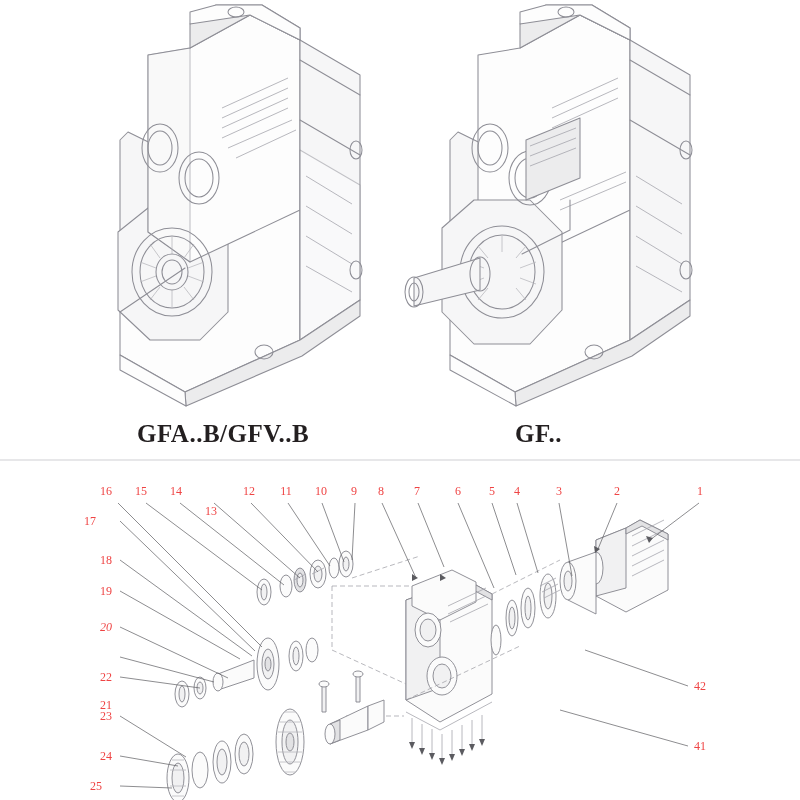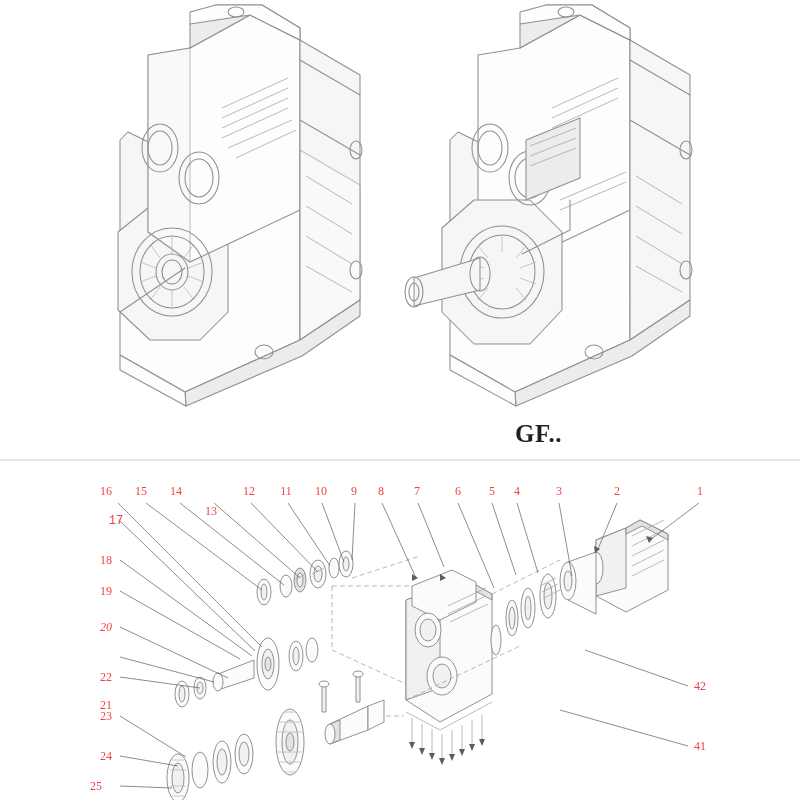--- a/index.html
+++ b/index.html
@@ -361,40 +361,41 @@
 
       <g fill="#5b5b60">
         <path d="M646 536 l7 2 l-4 5 z"></path>
         <path d="M594 546 l6 3 l-5 4 z"></path>
         <path d="M440 574 l6 4 l-6 3 z"></path>
         <path d="M412 574 l6 4 l-6 3 z"></path>
       </g>
     </g>
   </svg>
 
+  <div class="caption" style="left:137px; top:420px;">GFA..B/GFV..B</div>
   <div class="caption" style="left:515px; top:420px;">GF..</div>
 
   <div class="callout-num" style="left:106px; top:491px;">16</div>
   <div class="callout-num" style="left:141px; top:491px;">15</div>
   <div class="callout-num" style="left:176px; top:491px;">14</div>
   <div class="callout-num" style="left:211px; top:491px;margin-top:20px;">13</div>
   <div class="callout-num" style="left:249px; top:491px;">12</div>
   <div class="callout-num" style="left:286px; top:491px;">11</div>
   <div class="callout-num" style="left:321px; top:491px;">10</div>
   <div class="callout-num" style="left:354px; top:491px;">9</div>
   <div class="callout-num" style="left:381px; top:491px;">8</div>
   <div class="callout-num" style="left:417px; top:491px;">7</div>
   <div class="callout-num" style="left:458px; top:491px;">6</div>
   <div class="callout-num" style="left:492px; top:491px;">5</div>
   <div class="callout-num" style="left:517px; top:491px;">4</div>
   <div class="callout-num" style="left:559px; top:491px;">3</div>
   <div class="callout-num" style="left:617px; top:491px;">2</div>
   <div class="callout-num" style="left:700px; top:491px;">1</div>
 
-  <div class="callout-num" style="left:116px; top:521px;font-family:Liberation Mono, monospace;">17</div>
+  <div class="callout-num" style="left:90px; top:521px;">17</div>
   <div class="callout-num" style="left:106px; top:560px;">18</div>
   <div class="callout-num" style="left:106px; top:591px;text-align:right;">19</div>
   <div class="callout-num" style="left:106px; top:627px;font-style:italic;">20</div>
   <div class="callout-num" style="left:106px; top:657px;margin-top:48px;">21</div>
   <div class="callout-num" style="left:106px; top:677px;text-align:right;">22</div>
   <div class="callout-num" style="left:106px; top:716px;">23</div>
   <div class="callout-num" style="left:106px; top:756px;">24</div>
   <div class="callout-num" style="left:96px; top:786px;">25</div>
 
   <div class="callout-num" style="left:700px; top:686px;">42</div>

